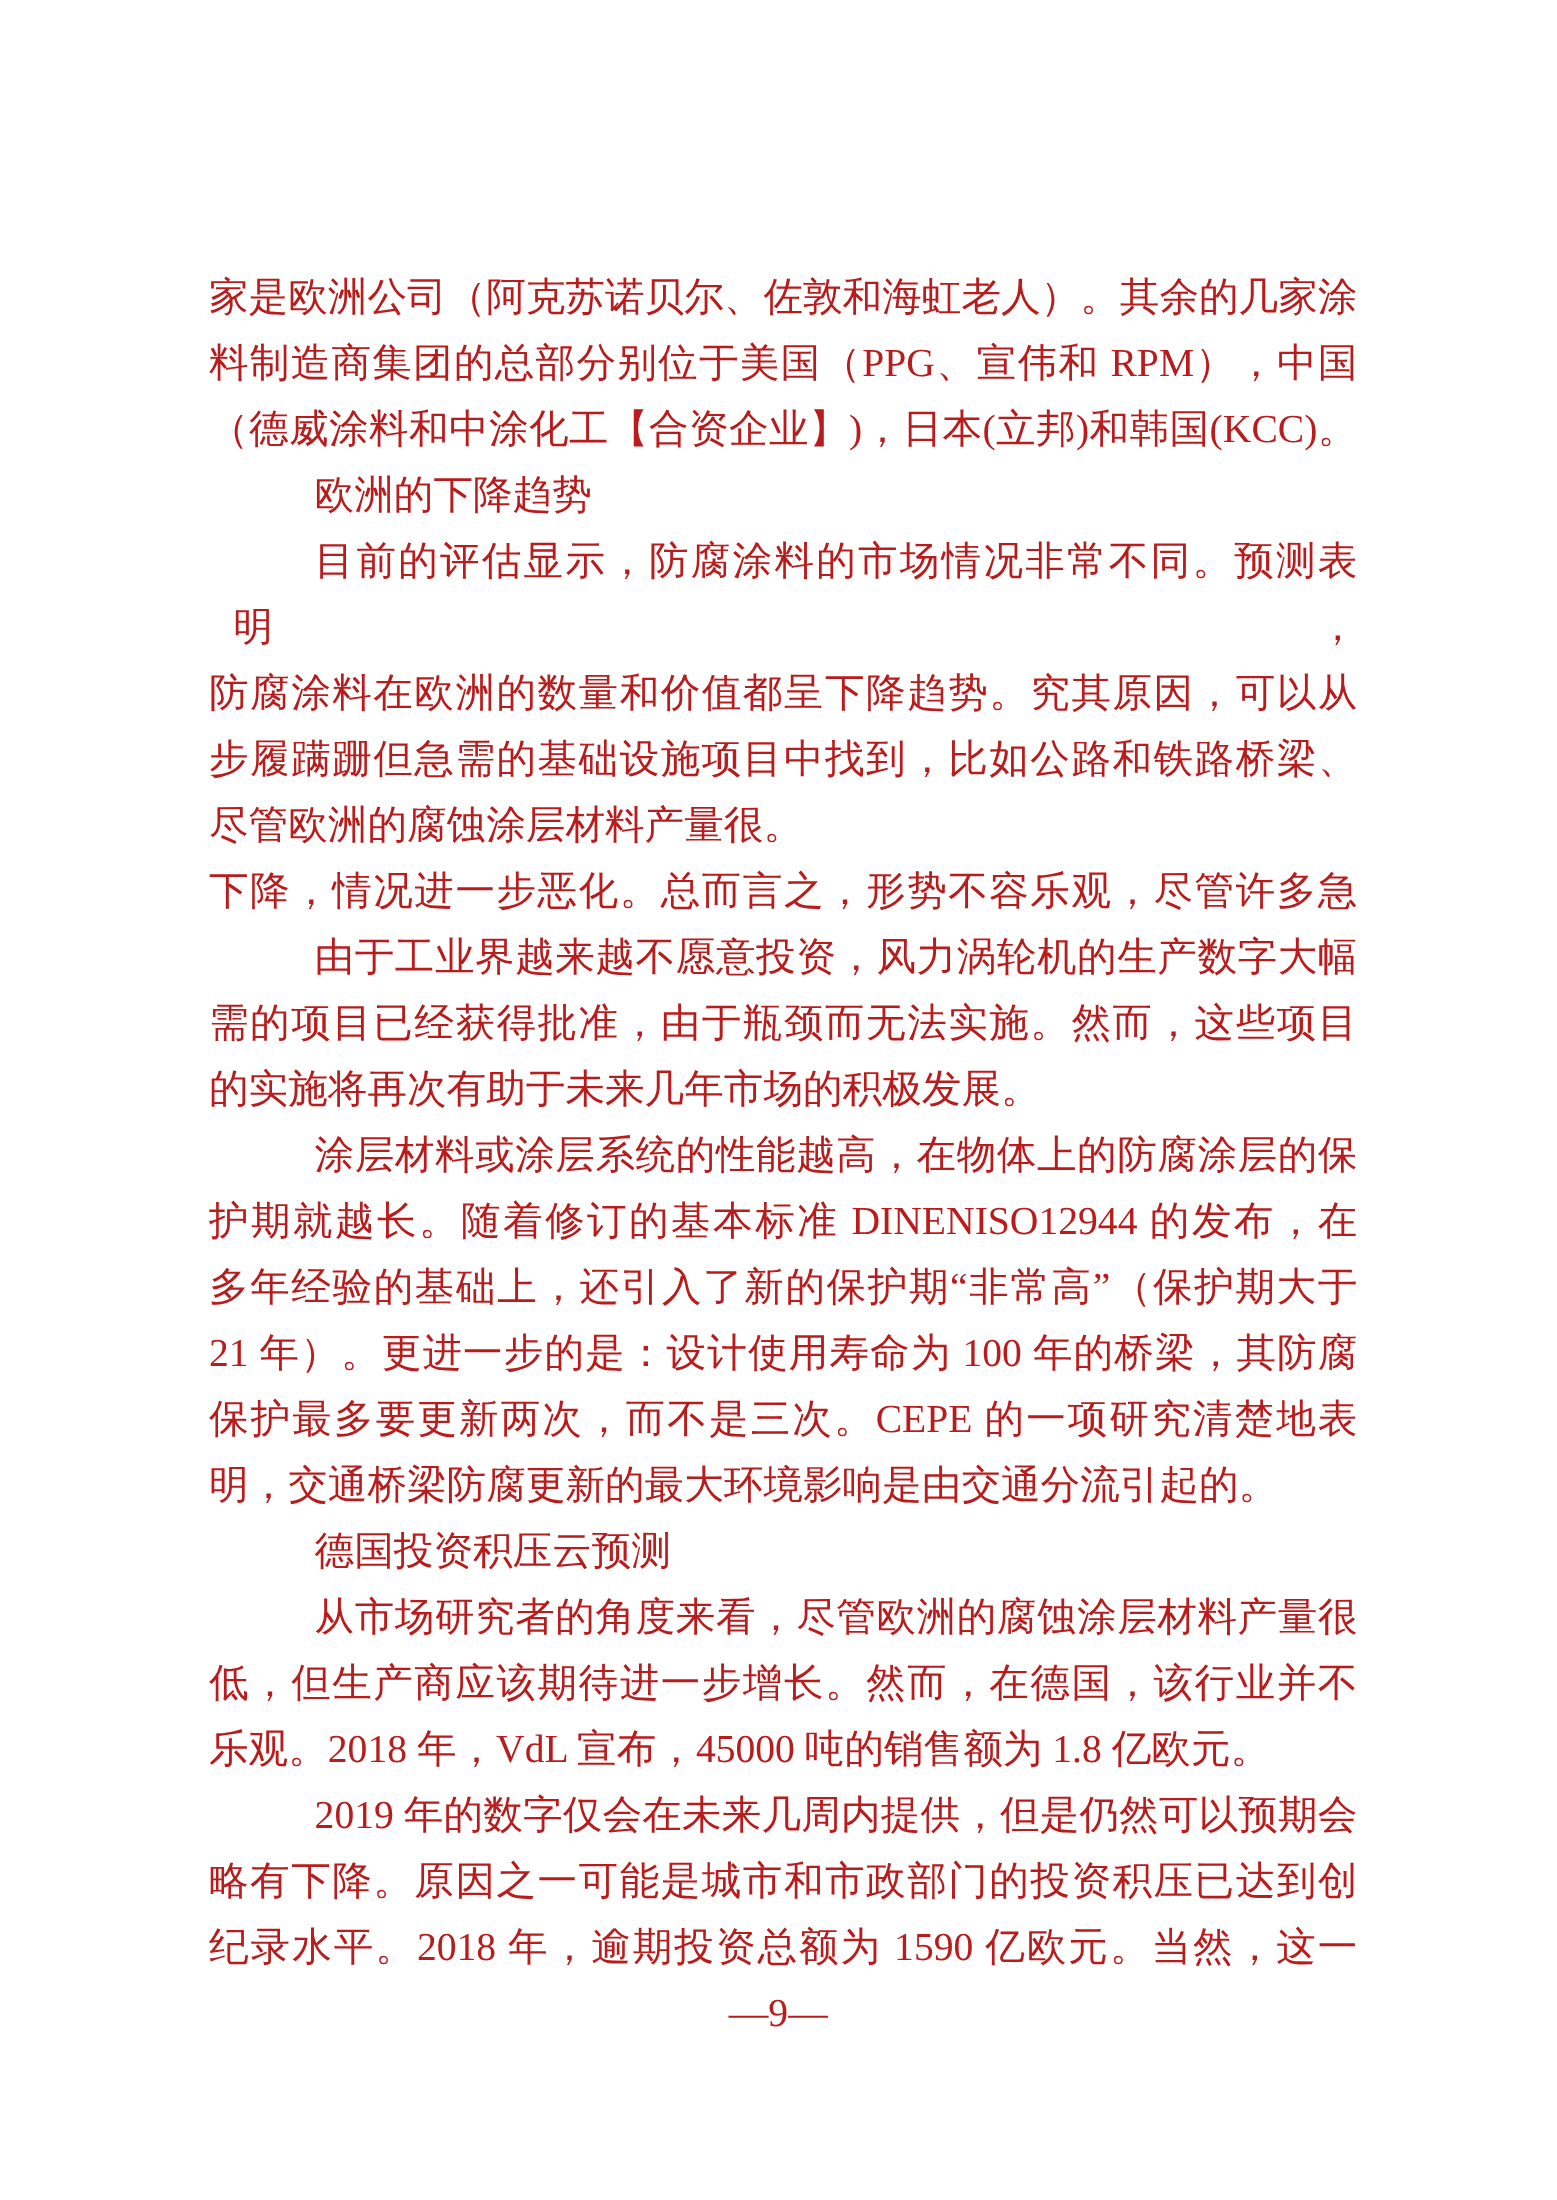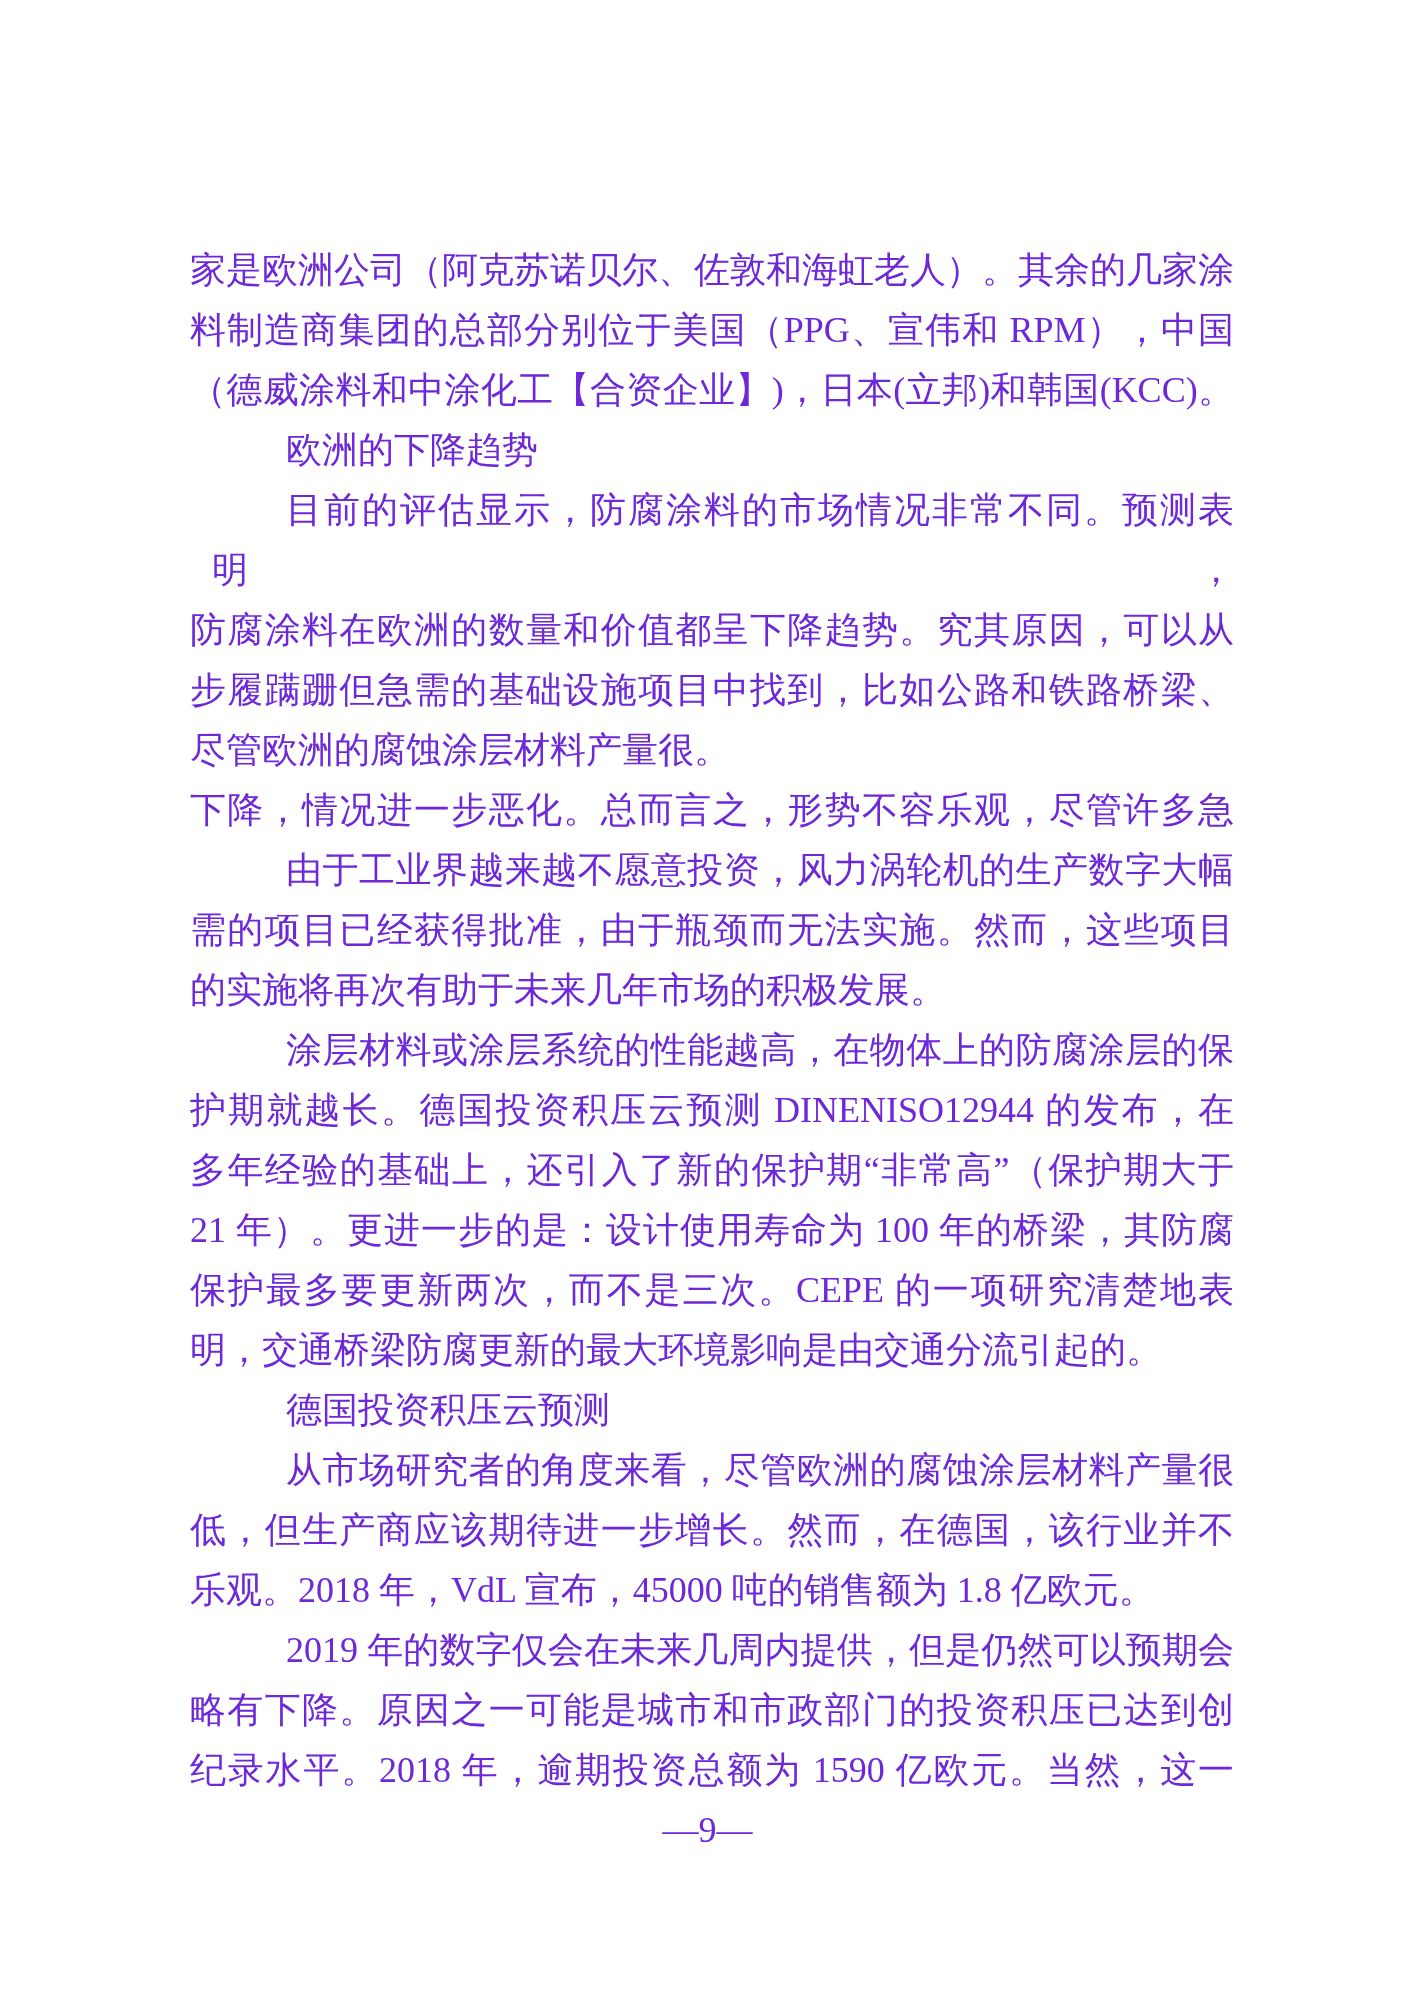--- a/index.html
+++ b/index.html
@@ -5,21 +5,21 @@
   html, body {
     margin: 0;
     padding: 0;
     background: #ffffff;
   }
   .page {
     position: relative;
     width: 1415px;
     height: 2000px;
     background: #ffffff;
-    color: #6d28d9;
+    color: #b91c1c;
     font-family: "Liberation Serif", "DejaVu Serif", serif;
     overflow: hidden;
   }
   .text-block {
     position: absolute;
     left: 190px;
     top: 240px;
     width: 1044px;
     font-size: 36px;
     line-height: 60px;
@@ -69,21 +69,21 @@
 
     <div class="para">
       <div class="ln jl">下降，情况进一步恶化。总而言之，形势不容乐观，尽管许多急</div>
       <div class="ln jl ind">由于工业界越来越不愿意投资，风力涡轮机的生产数字大幅</div>
       <div class="ln jl">需的项目已经获得批准，由于瓶颈而无法实施。然而，这些项目</div>
       <div class="ln ll">的实施将再次有助于未来几年市场的积极发展。</div>
     </div>
 
     <div class="para">
       <div class="ln jl ind">涂层材料或涂层系统的性能越高，在物体上的防腐涂层的保</div>
-      <div class="ln jl">护期就越长。德国投资积压云预测 DINENISO12944 的发布，在</div>
+      <div class="ln jl">护期就越长。随着修订的基本标准 DINENISO12944 的发布，在</div>
       <div class="ln jl">多年经验的基础上，还引入了新的保护期“非常高”（保护期大于</div>
       <div class="ln jl">21 年）。更进一步的是：设计使用寿命为 100 年的桥梁，其防腐</div>
       <div class="ln jl">保护最多要更新两次，而不是三次。CEPE 的一项研究清楚地表</div>
       <div class="ln ll">明，交通桥梁防腐更新的最大环境影响是由交通分流引起的。</div>
     </div>
 
     <div class="para">
       <div class="ln ll ind">德国投资积压云预测</div>
     </div>
 

